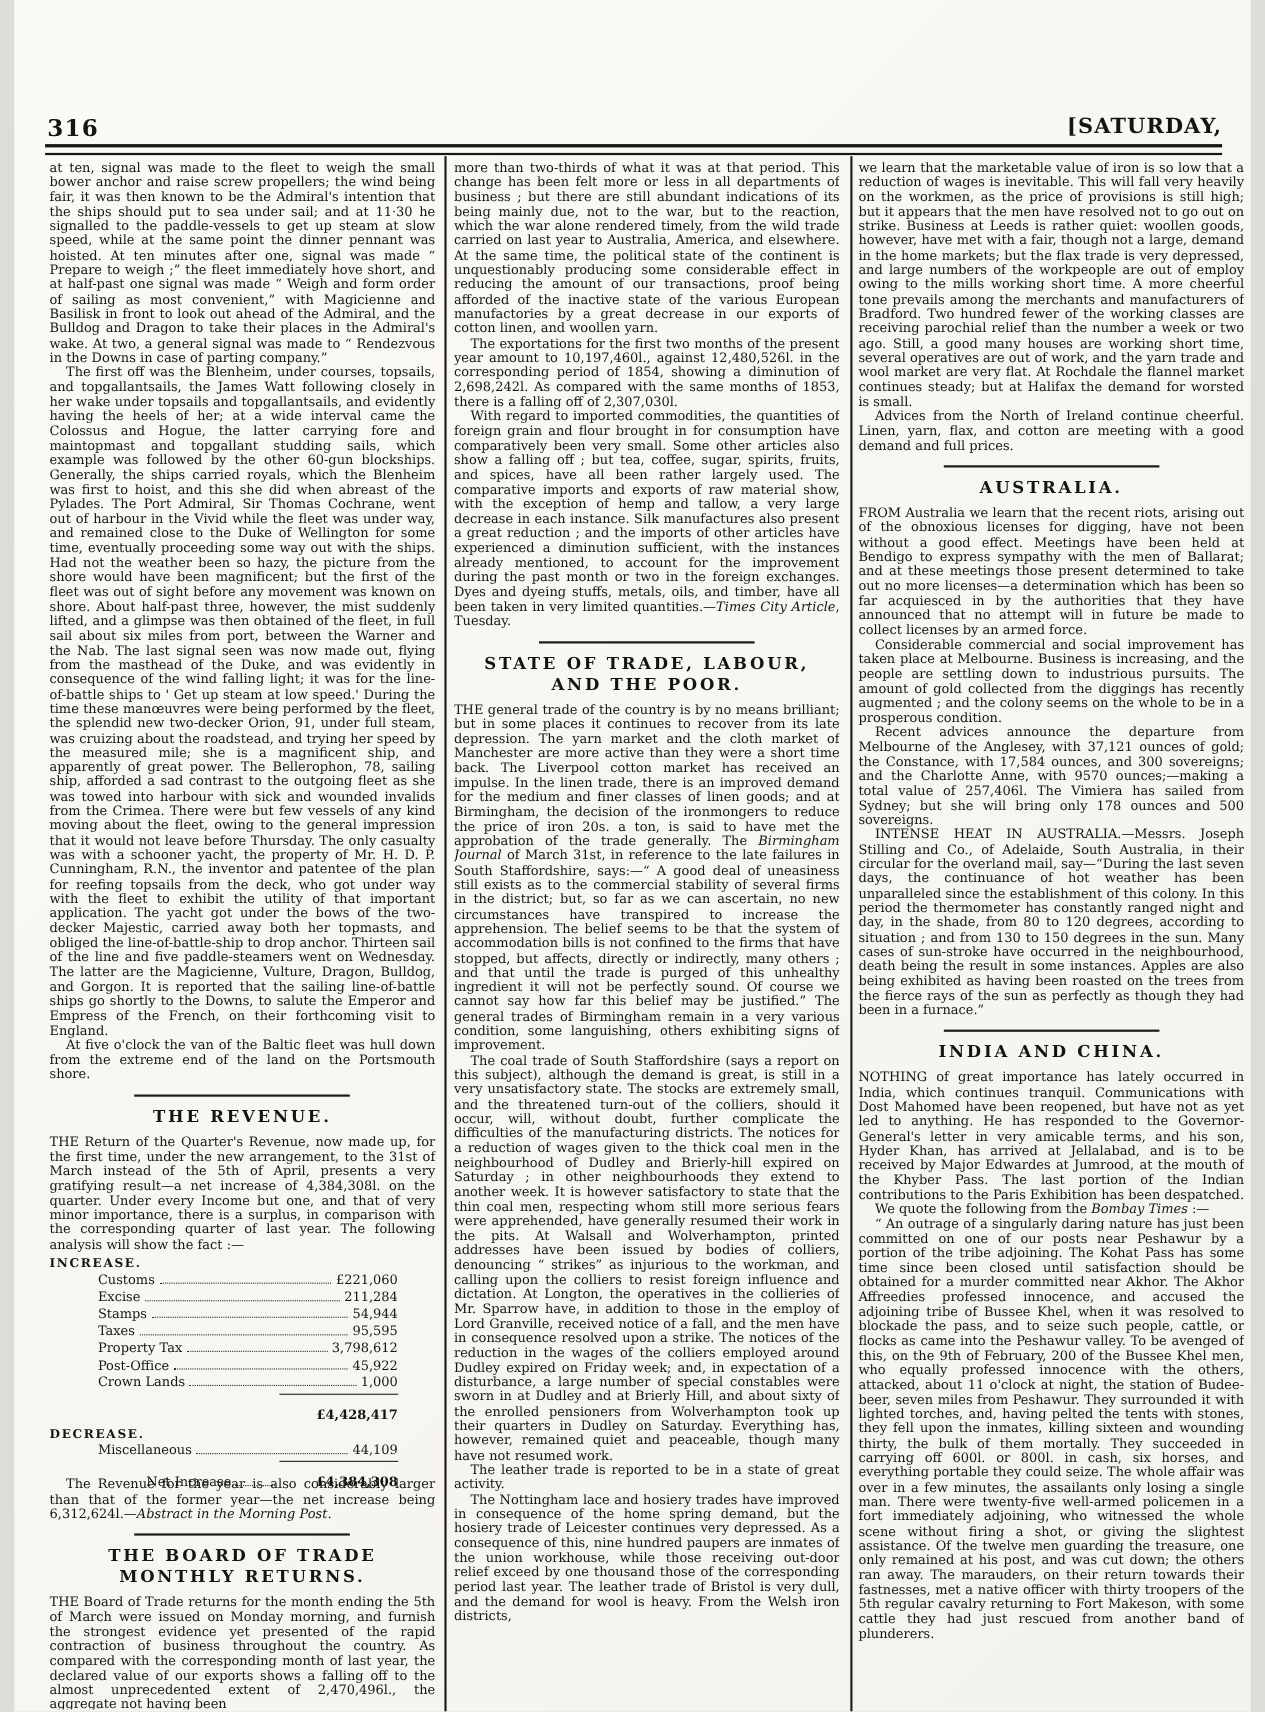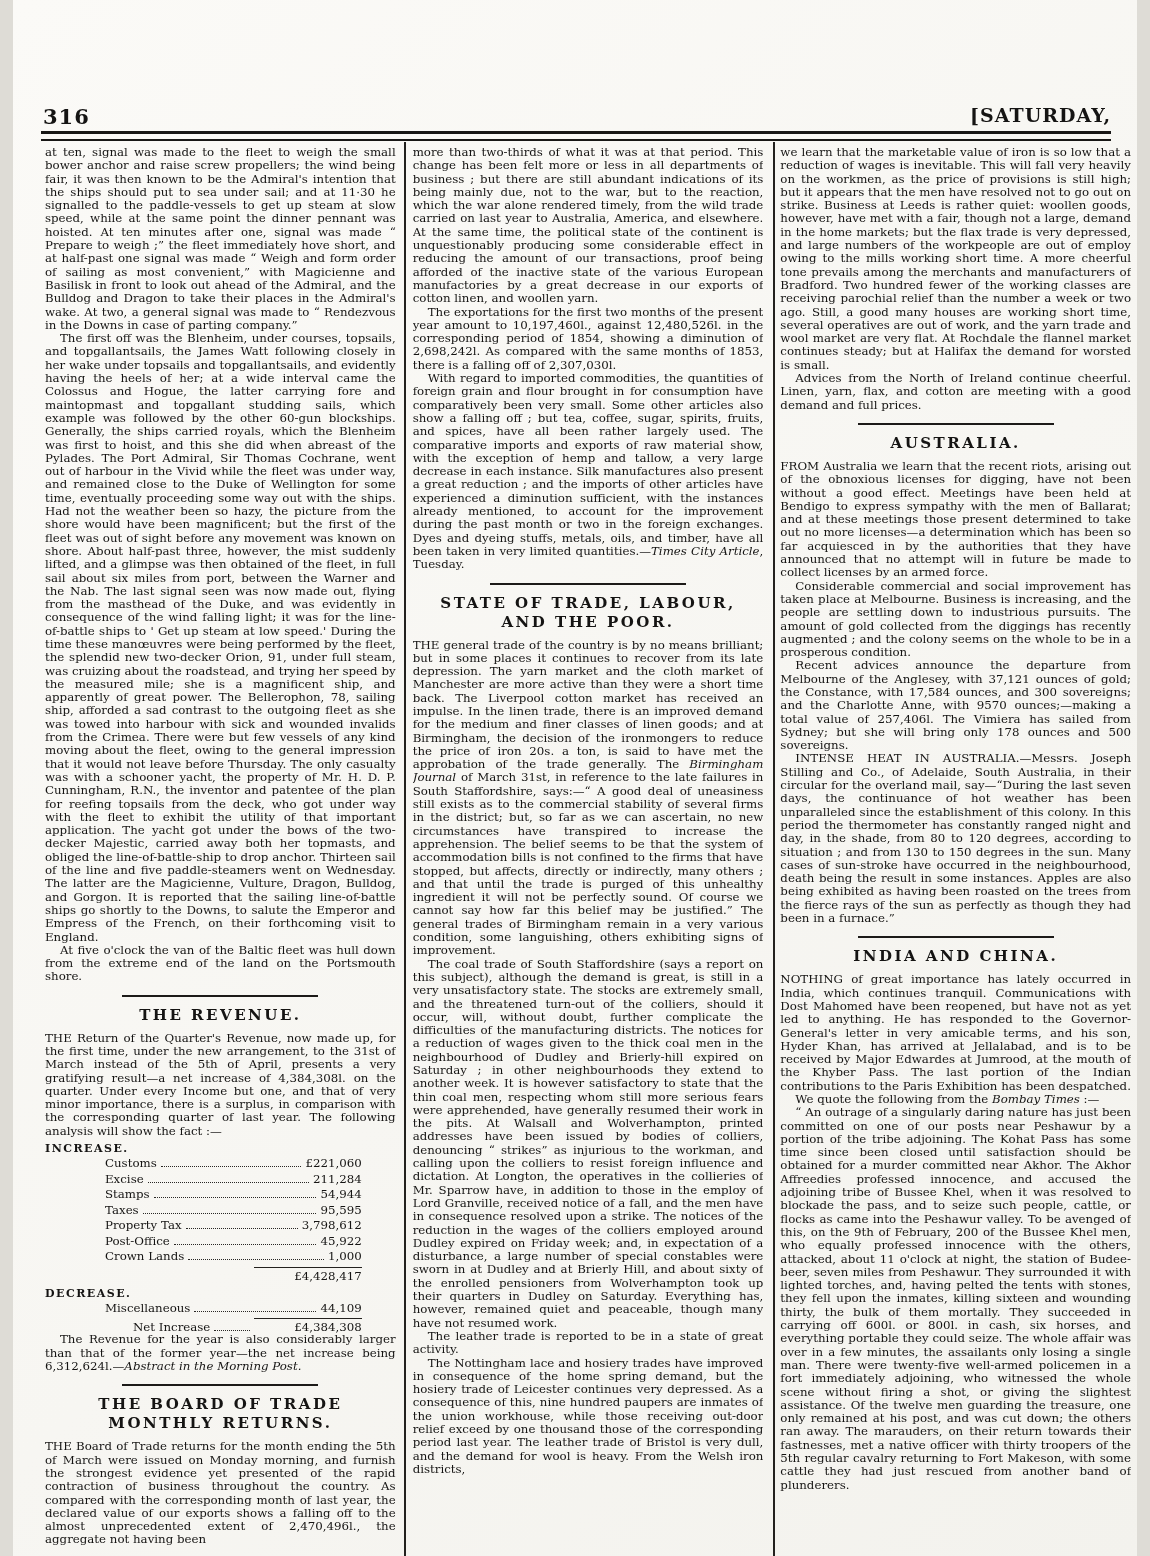--- a/index.html
+++ b/index.html
@@ -19,27 +19,27 @@
   .col{width:352px;height:1408px;overflow:hidden;text-align:justify;font-size:11.8px;line-height:13.3px;}
   .vrule{position:absolute;top:142px;bottom:0;width:1.6px;background:#23211e;}
   .vrule.v1{left:391px;}
   .vrule.v2{left:760px;}
   
   p.para{margin:0;text-indent:15px;}
   p.para.noindent{text-indent:0;}
   .art-head{font-size:15px;font-weight:bold;letter-spacing:2.5px;text-align:center;margin:9px 6px 7px;line-height:19px;}
   .divider{width:196px;border-top:2.2px solid #1c1a18;margin:11px auto 4px;}
   .tbl-caption{font-weight:bold;font-size:11px;letter-spacing:1.5px;margin:4px 0 2px;}
-  .tbl-row{display:flex;align-items:baseline;margin:0 34px 1px 60px;height:14.5px;}
+  .tbl-row{display:flex;align-items:baseline;margin:0 34px 1px 44px;height:14.5px;}
   .tbl-row .lbl{white-space:nowrap;}
   .tbl-row .leader{flex:1;border-bottom:1.7px dotted #2a2825;margin:0 4px 3px;}
   .tbl-row .val{white-space:nowrap;text-align:left;}
   .tbl-row.net{margin-left:88px;}
   .tbl-total{display:flex;justify-content:flex-end;margin:2px 34px 2px 0;}
-  .val.topline{border-top:1.4px solid #23211e;padding-top:2px;min-width:108px;text-align:right;}
+  .val.topline{border-top:1.4px solid #23211e;padding-top:12px;min-width:108px;text-align:right;font-weight:bold;}
   i{font-style:italic;}
 </style>
 </head>
 <body>
 
 <div class="page">
   <div class="page-number">316</div>
   <div class="date-label">[SATURDAY,</div>
   <div class="double-rule"></div>
 

